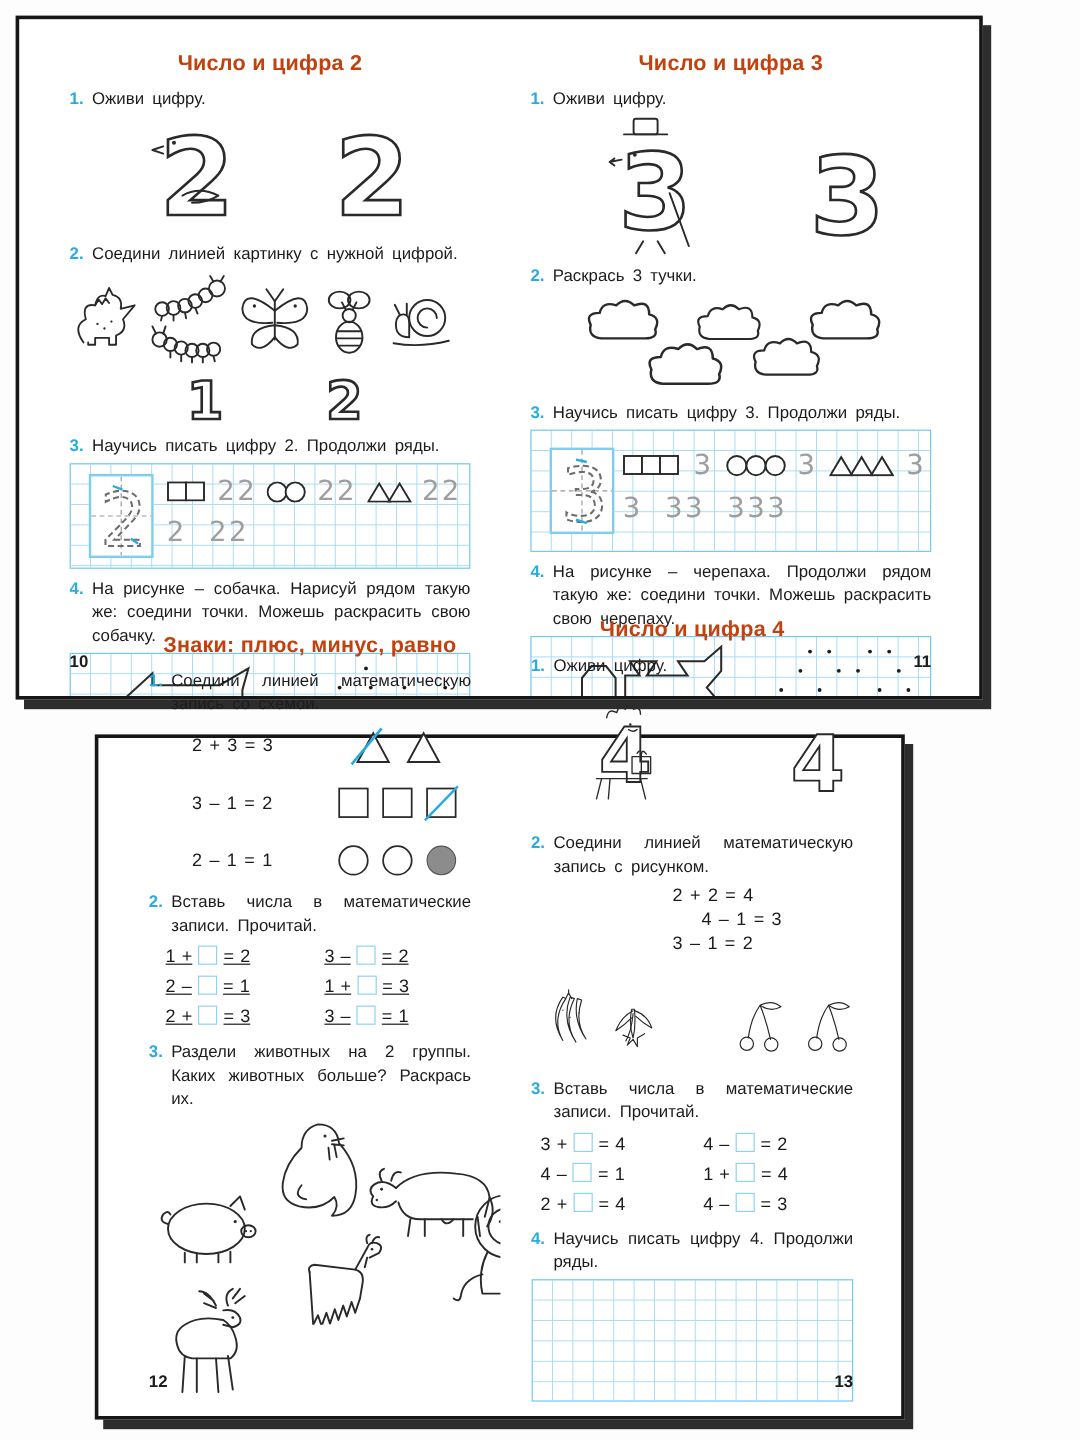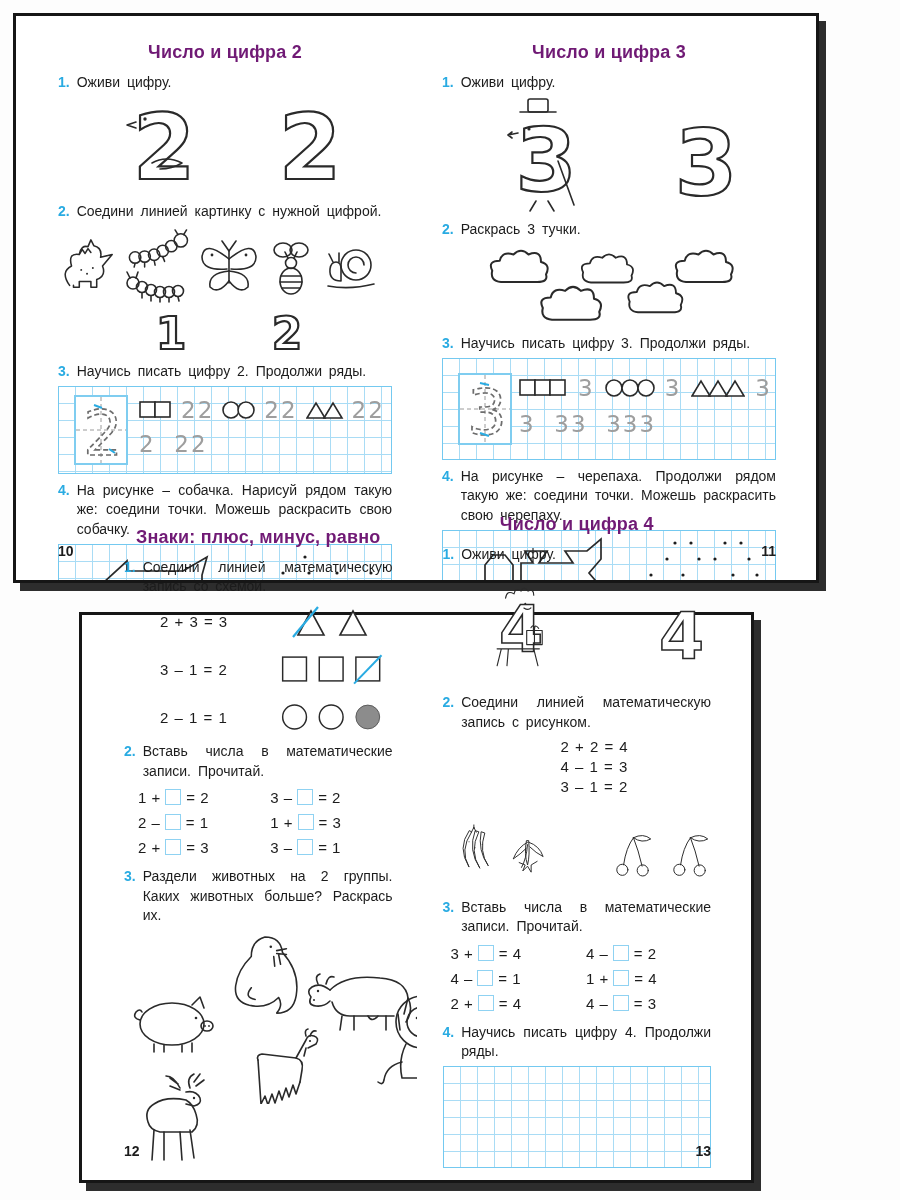--- a/index.html
+++ b/index.html
@@ -3,21 +3,21 @@
 <meta charset="utf-8">
 <style>
   html,body{margin:0;padding:0;}
   body{width:900px;height:1200px;background:#fdfdfd;font-family:"Liberation Sans",sans-serif;color:#1c1c1c;position:relative;overflow:hidden;}
   .spread{position:absolute;background:#fff;border:3px solid #161616;box-shadow:7px 8px 0 #2d2d2d;box-sizing:border-box;display:flex;}
   #spread-top{left:13px;top:13px;width:806px;height:570px;}
   #spread-bottom{left:79px;top:612px;width:675px;height:571px;align-items:flex-end;}
   .page{width:50%;box-sizing:border-box;position:relative;overflow:hidden;}
   .page.left{padding:24px 24px 12px 42px;}
   .page.right{padding:24px 40px 12px 26px;}
-  .page-title{color:#701a75;font-weight:bold;font-size:18px;text-align:center;margin:2px 0 10px 0;letter-spacing:.2px;}
+  .page-title{color:#c2410c;font-weight:bold;font-size:18px;text-align:center;margin:2px 0 10px 0;letter-spacing:.2px;}
   .task{display:flex;gap:7px;font-size:14px;line-height:1.4;margin:7px 0 4px 0;}
   .tn{color:#29abe2;font-weight:bold;flex:0 0 auto;}
   .tt{word-spacing:3px;text-align:justify;}
   svg{display:block;}
   .doodle{stroke:#2a2a2a;fill:none;stroke-width:1.6;stroke-linecap:round;stroke-linejoin:round;}
   .od{fill:#fff;stroke:#2a2a2a;stroke-width:2.2;font-family:"DejaVu Sans",sans-serif;font-weight:bold;text-anchor:middle;}
   .dash{fill:none;stroke:#6d6d6d;stroke-width:1.7;stroke-dasharray:5 3;font-family:"DejaVu Sans",sans-serif;text-anchor:middle;}
   .figrow{display:flex;align-items:flex-end;}
   .wgrid{position:relative;border:1px solid #74c9f0;background-color:#fff;
     background-image:linear-gradient(to right,#a9dcf5 1px,transparent 1px),linear-gradient(to bottom,#a9dcf5 1px,transparent 1px);
@@ -356,21 +356,21 @@
           <circle cx="97" cy="18" r="13" fill="#8c8c8c" stroke="#555" stroke-width="1"></circle>
         </svg>
       </div>
     </div>
 
     <div class="task">
       <span class="tn">2.</span>
       <span class="tt">Вставь числа в математические записи. Прочитай.</span>
     </div>
 
-    <div style="display:flex;margin-left:14px;">
+    <div style="display:flex;margin-left:14px;text-decoration:underline;">
       <div style="width:52%;">
         <div class="fillline"><span>1 +</span><span class="box"></span><span>= 2</span></div>
         <div class="fillline"><span>2 –</span><span class="box"></span><span>= 1</span></div>
         <div class="fillline"><span>2 +</span><span class="box"></span><span>= 3</span></div>
       </div>
       <div>
         <div class="fillline"><span>3 –</span><span class="box"></span><span>= 2</span></div>
         <div class="fillline"><span>1 +</span><span class="box"></span><span>= 3</span></div>
         <div class="fillline"><span>3 –</span><span class="box"></span><span>= 1</span></div>
       </div>
@@ -465,21 +465,21 @@
       </svg>
     </div>
 
     <div class="task">
       <span class="tn">2.</span>
       <span class="tt">Соедини линией математическую запись с рисунком.</span>
     </div>
 
     <div style="margin:2px 0 2px 118px;">
       <div class="eqtext" style="line-height:20px;">2 + 2 = 4</div>
-      <div class="eqtext" style="line-height:20px;">4 – 1 = 3</div>
+      <div class="eqtext" style="line-height:20px;margin-left:24px;">4 – 1 = 3</div>
       <div class="eqtext" style="line-height:20px;">3 – 1 = 2</div>
     </div>
 
     <div style="display:flex;align-items:flex-end;margin-top:6px;height:88px;">
       <svg width="72" height="84" viewBox="0 0 76 84" style="margin-left:8px;">
         <path class="doodle" d="M38 6 L34 14 M38 6 L42 14 M38 2 L38 8"></path>
         <path class="doodle" d="M30 12 Q10 40 30 72 Q14 44 34 14 Z"></path>
         <path class="doodle" d="M40 12 Q28 44 48 74 Q30 46 46 14 Z"></path>
         <path class="doodle" d="M50 14 Q44 44 62 70 Q46 46 56 16 Z"></path>
         <circle cx="30" cy="30" r="0.9" fill="#2a2a2a"></circle>

